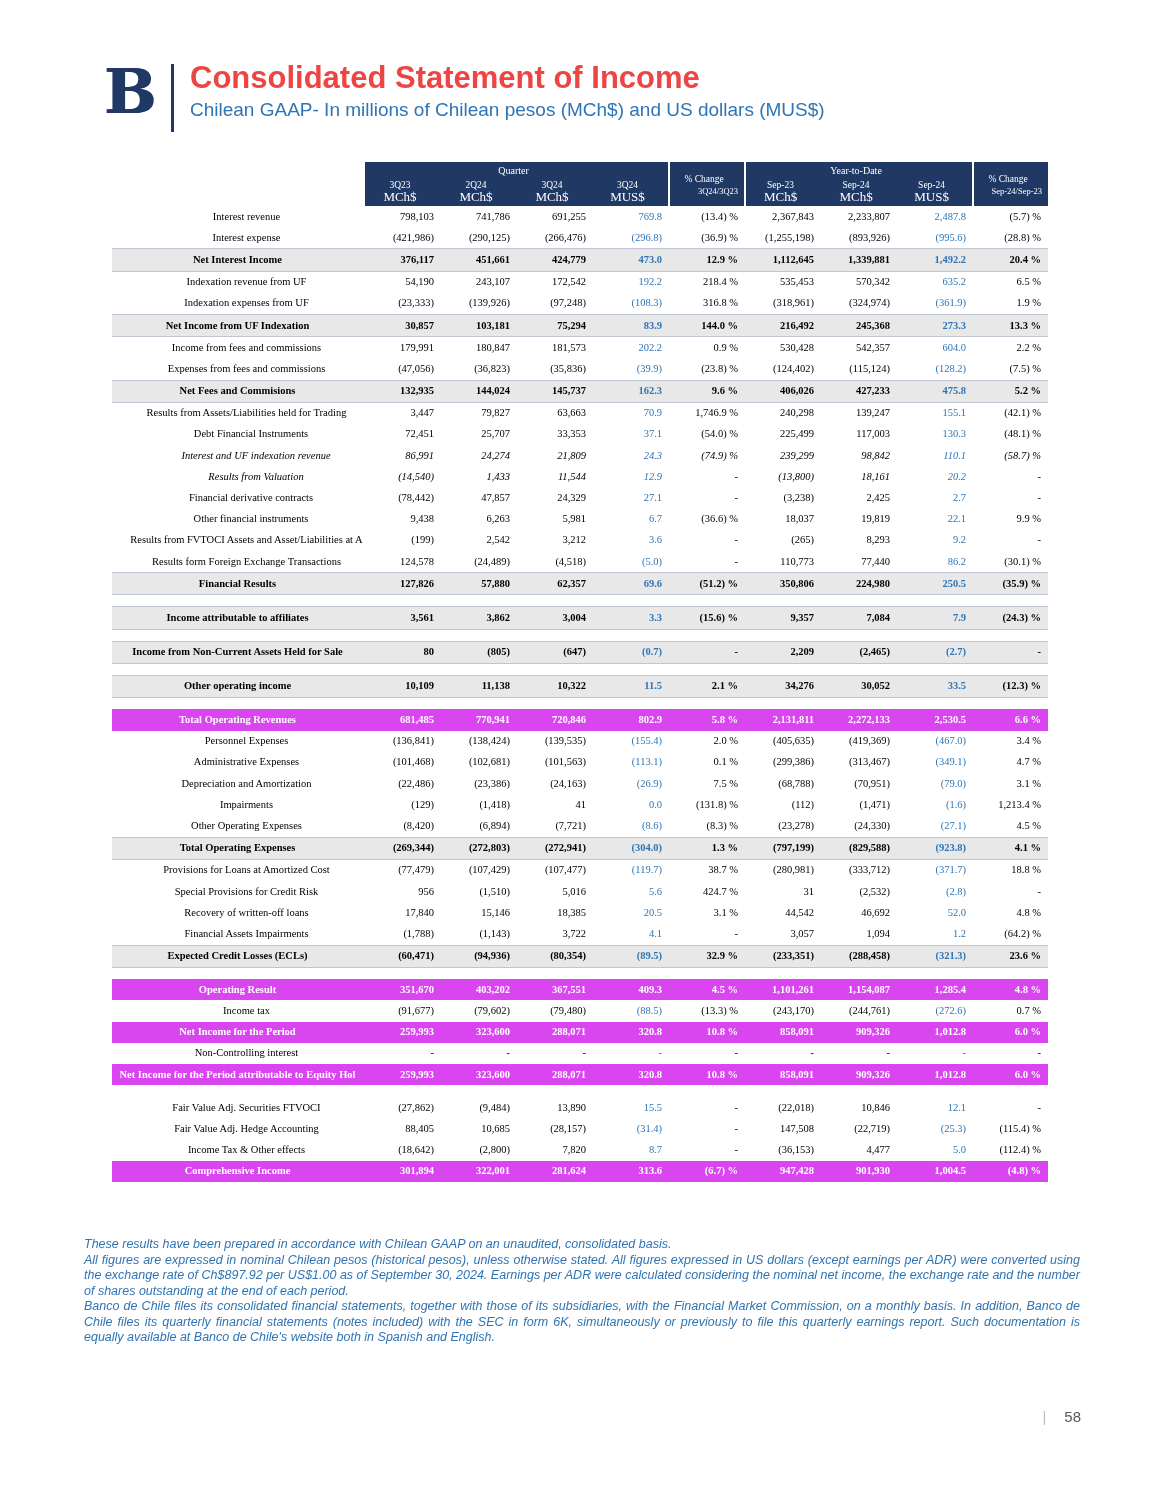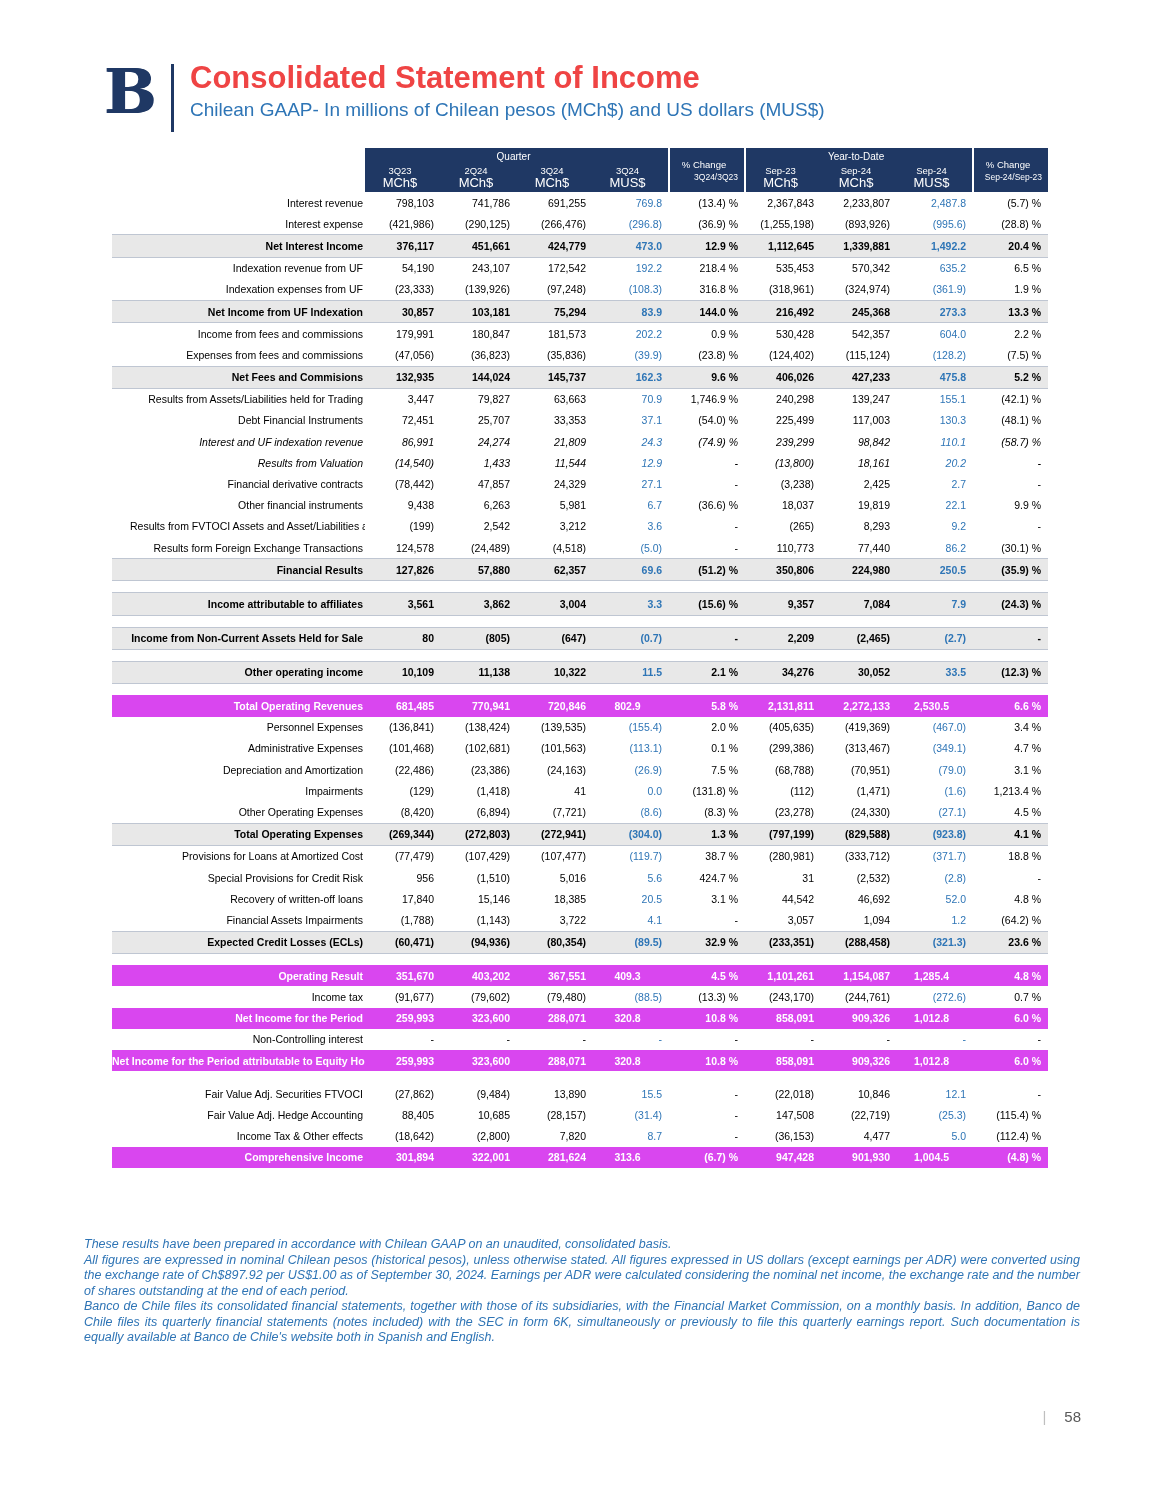--- a/index.html
+++ b/index.html
@@ -19,47 +19,47 @@
     font-weight: bold; font-style: normal;
     font-size: 62px; line-height: 64px;
     color: #1f3864; width: 70px; text-align: center;
     text-shadow: 1px 0 0 #1f3864;
   }
   .hdr-divider { width: 3px; height: 68px; background: #1f3864; margin: 4px 16px 0 6px; }
   .title { margin: 0; font-size: 31px; font-weight: 600; color: #ef4444; line-height: 36px; }
   .subtitle { margin: 2px 0 0; font-size: 19px; font-weight: 400; color: #2e75b6; line-height: 23px; }
 
   
-  .table-wrap { position: absolute; top: 148px; left: 112px; width: 936px; }
+  .table-wrap { position: absolute; top: 162px; left: 112px; width: 936px; font-family: Liberation Serif, serif; }
   table { border-collapse: collapse; table-layout: fixed; width: 936px; font-size: 10.5px; color: #000; }
 
   thead th {
     background: #1f3864; color: #ffffff; font-weight: 400;
     padding: 2px 6px 3px 0; vertical-align: bottom; text-align: center;
   }
   thead th.lblhead { background: #ffffff; }
   thead .grp-row th { font-size: 10px; padding-top: 3px; padding-bottom: 1px; vertical-align: middle; }
   thead .h1 { font-size: 9.5px; line-height: 12px; }
   thead .h2 { font-size: 13px; line-height: 12px; }
   thead th.chg .h2 { font-size: 8.5px; text-align: right; }
   thead th.sep { border-left: 2px solid #ffffff; }
 
   tbody td { padding: 4.6px 7px 4.6px 0; line-height: 12px; vertical-align: middle; }
-  td.lbl { text-align: right; white-space: nowrap; overflow: hidden; padding-right: 2px; }
+  td.lbl { text-align: center; white-space: nowrap; overflow: hidden; padding-right: 2px; }
   td.num { text-align: right; white-space: nowrap; }
   td.mus { color: #2e75b6; }
 
   .ind0 { padding-left: 0; }
   .ind1 { padding-left: 18px; }
   .ind2 { padding-left: 27px; }
   .ind3 { padding-left: 37px; }
 
   .row-sub td { background: #e8e8e8; font-weight: bold; border-top: 1px solid #bfc6d2; border-bottom: 1px solid #bfc6d2; }
   .row-total td { background: #d946ef; color: #ffffff; font-weight: bold; }
-  .row-total td.mus { color: #ffffff; text-align: center; }
+  .row-total td.mus { color: #ffffff; }
   .row-ital td { font-style: italic; }
   .row-spacer td { height: 12px; padding: 0; background: #ffffff; }
 
   
   .footnotes {
     position: absolute; top: 1237px; left: 84px; width: 996px;
     font-size: 12.5px; font-style: italic; color: #2e74b5;
     line-height: 15.5px; text-align: justify;
   }
   .footnotes p { margin: 0; }

